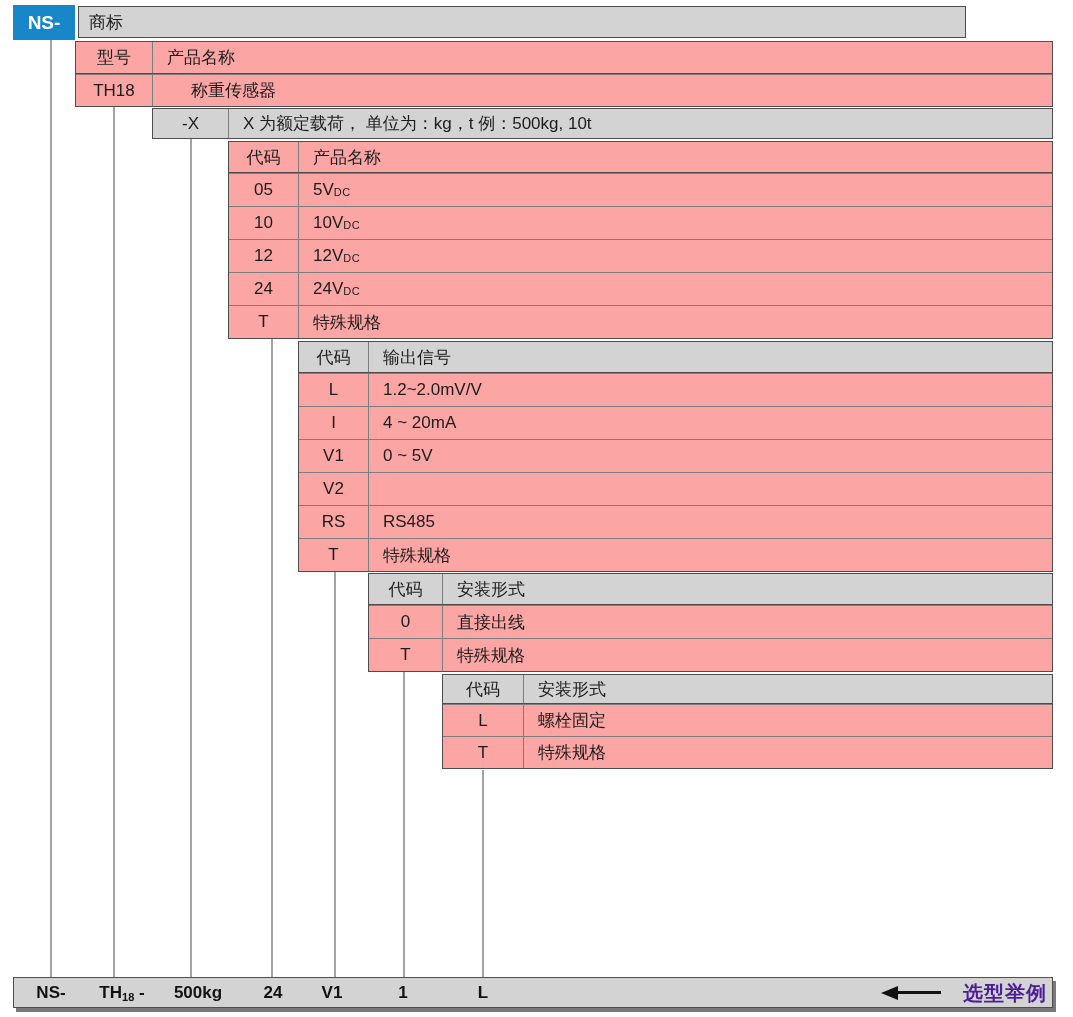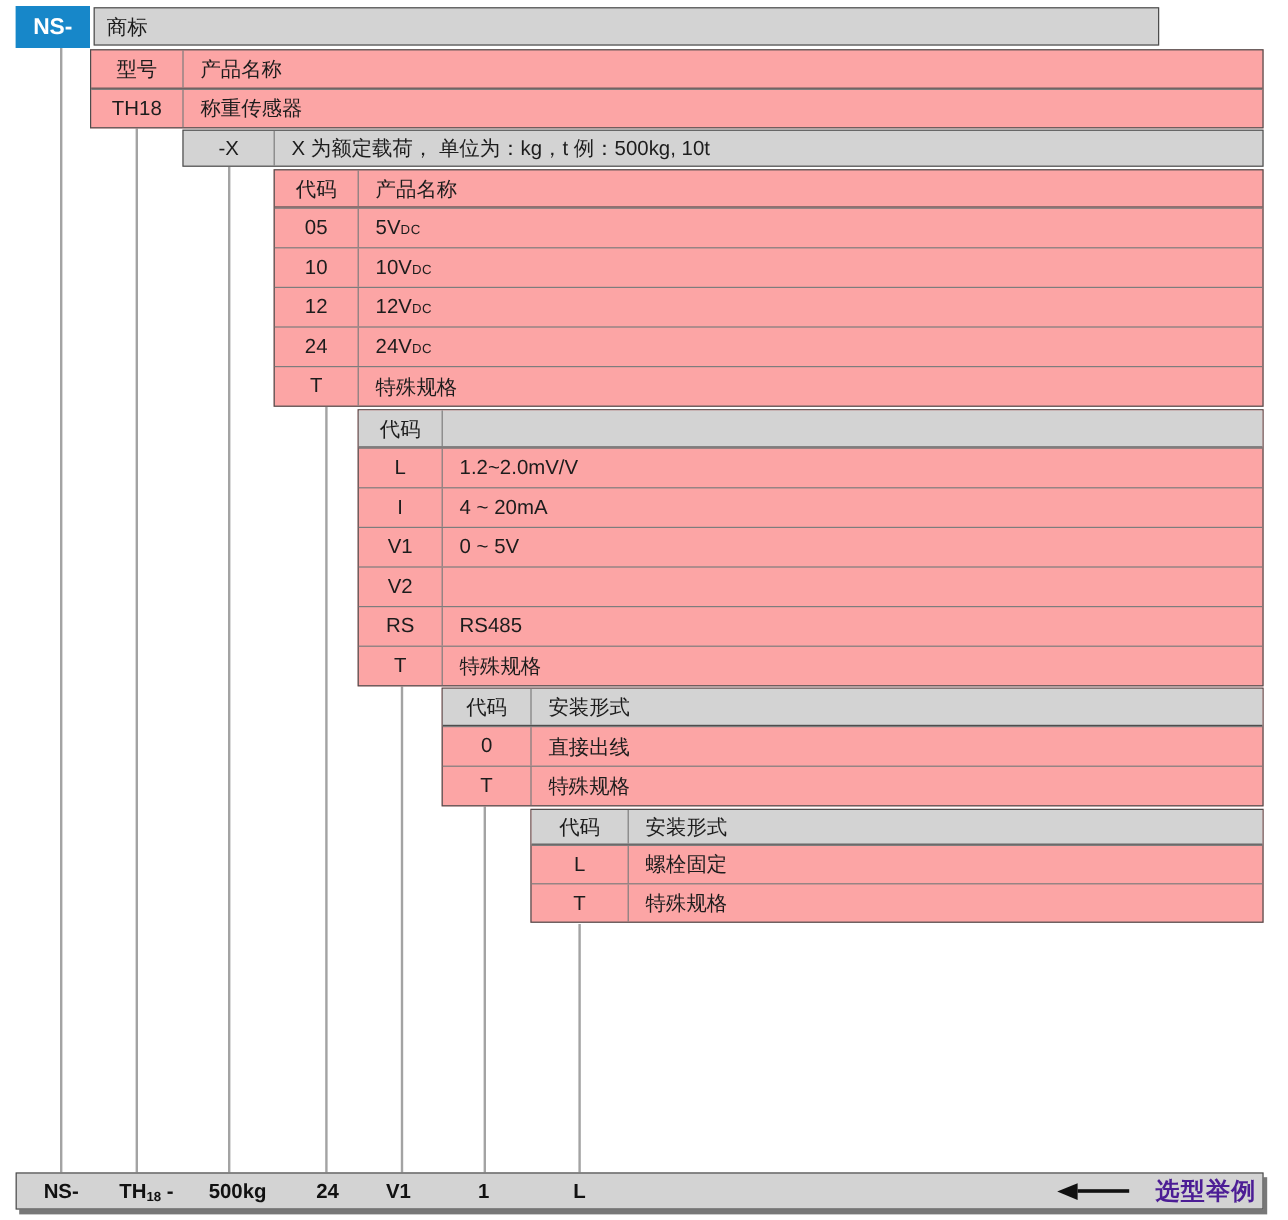--- a/index.html
+++ b/index.html
@@ -81,21 +81,21 @@
   <div class="vline" style="left:271px; top:339px; height:638px;"></div>
   <div class="vline" style="left:334px; top:572px; height:405px;"></div>
   <div class="vline" style="left:403px; top:672px; height:305px;"></div>
   <div class="vline" style="left:482px; top:770px; height:207px;"></div>
 
   <div class="tbl" style="left:75px; top:41px; width:978px; --cw:77px;">
     <div class="trow hd" style="height:32px;">
       <div class="c-code">型号</div>
       <div class="c-desc">产品名称</div>
     </div>
-    <div class="trow" style="height:32px;">
+    <div class="trow" style="height:32px;gap:24px;">
       <div class="c-code">TH18</div>
       <div class="c-desc">称重传感器</div>
     </div>
   </div>
 
   <div class="graybar loadrow" style="left:152px; top:108px; width:901px; height:31px; padding:0;">
     <div class="c-code" style="--cw:76px; width:76px; align-self:stretch;">-X</div>
     <div class="c-desc">X 为额定载荷， 单位为：kg，t 例：500kg, 10t</div>
   </div>
 
@@ -136,20 +136,21 @@
       <div class="c-code">T</div>
       <div class="c-desc">
           <span>特殊规格</span>
         </div>
     </div>
   </div>
 
   <div class="tbl" style="left:298px; top:341px; width:755px; --cw:70px;">
     <div class="trow hd gray">
       <div class="c-code">代码</div>
+      <div class="c-desc">输出信号</div>
     </div>
     <div class="trow">
       <div class="c-code">L</div>
       <div class="c-desc">1.2~2.0mV/V</div>
     </div>
     <div class="trow">
       <div class="c-code">I</div>
       <div class="c-desc">4 ~ 20mA</div>
     </div>
     <div class="trow">

